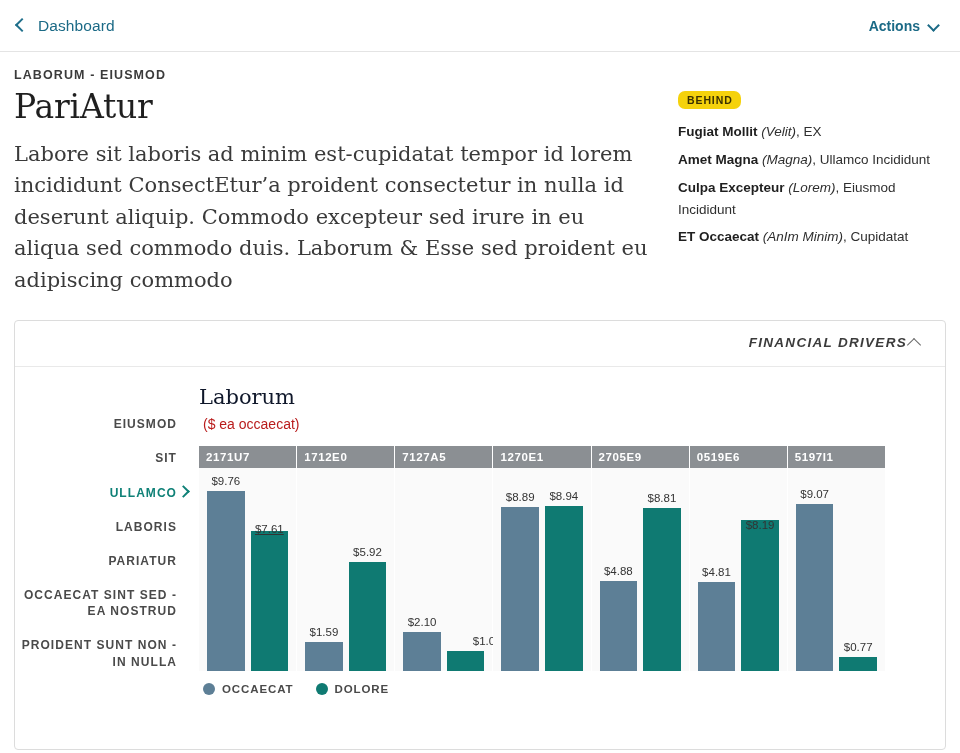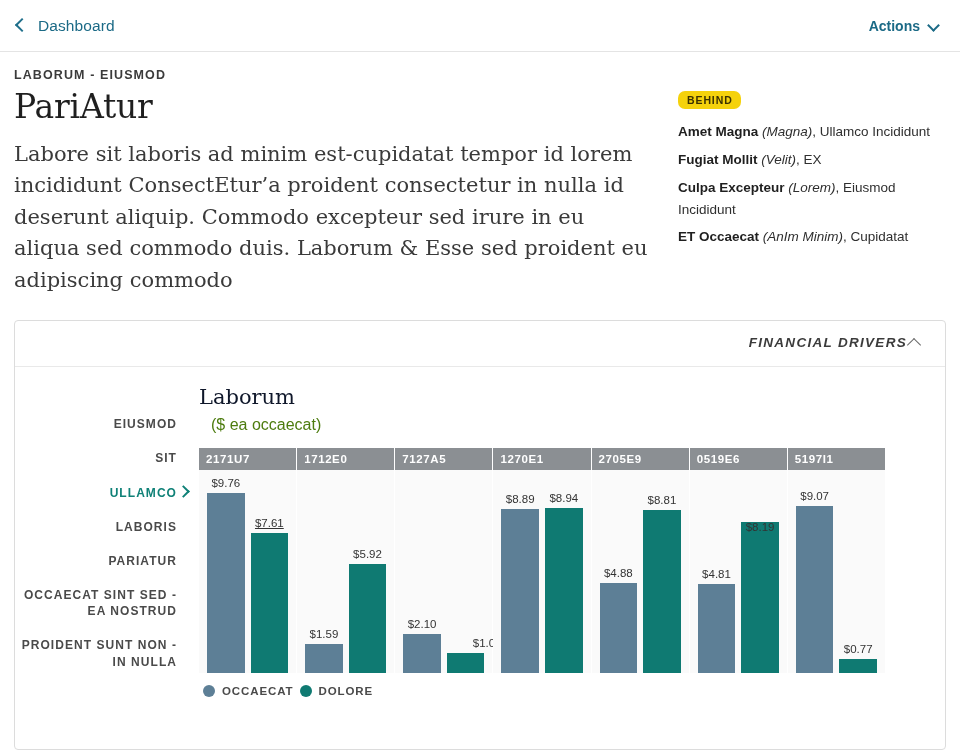--- a/index.html
+++ b/index.html
@@ -222,23 +222,23 @@
     position: relative;
   }
   .chart-title {
     font-family: "DejaVu Serif", serif;
     font-size: 21px;
     color: #0f172a;
     margin: 0 0 7px 0;
     font-weight: 400;
   }
   .chart-sub {
-    font-size: 16px;
-    color: #4d7c0f;
-    margin: 0 0 14px 12px;
+    font-size: 14px;
+    color: #b91c1c;
+    margin: 0 0 14px 4px;
   }
 
   .plot {
     position: relative;
     height: 225px;
     display: flex;
     align-items: stretch;
     border-left: 0;
   }
   .col {
@@ -287,21 +287,21 @@
     left: 50%;
     transform: translateX(-50%);
     font-size: 11.5px;
     color: #333;
     white-space: nowrap;
   }
 
   .legend {
     display: flex;
     align-items: flex-start;
-    gap: 6px;
+    gap: 22px;
     padding: 12px 0 0 4px;
   }
   .legend-item {
     display: flex;
     align-items: center;
     gap: 7px;
     font-size: 11.5px;
     font-weight: 700;
     letter-spacing: .9px;
     color: #4a4a4a;
@@ -329,22 +329,22 @@
 
   <div class="header">
     <div class="header-left">
       <div class="eyebrow">LABORUM - EIUSMOD</div>
       <h1 class="title">PariAtur</h1>
       <p class="desc">Labore sit laboris ad minim est-cupidatat tempor id lorem incididunt ConsectEtur’a proident consectetur in nulla id deserunt aliquip. Commodo excepteur sed irure in eu aliqua sed commodo duis. Laborum &amp; Esse sed proident eu adipiscing commodo</p>
     </div>
     <div class="header-right">
       <span class="badge">BEHIND</span>
       <div id="contact-list">
+          <div class="contact"><span class="nm">Fugiat Mollit</span><span class="it"> (Velit)</span><span>, EX</span></div>
           <div class="contact"><span class="nm">Amet Magna</span><span class="it"> (Magna)</span><span>, Ullamco Incididunt</span></div>
-          <div class="contact"><span class="nm">Fugiat Mollit</span><span class="it"> (Velit)</span><span>, EX</span></div>
           <div class="contact"><span class="nm">Culpa Excepteur</span><span class="it"> (Lorem)</span><span>, Eiusmod Incididunt</span></div>
           <div class="contact"><span class="nm">ET Occaecat</span><span class="it"> (AnIm Minim)</span><span>, Cupidatat</span></div>
         </div>
     </div>
   </div>
 
   <div class="card">
     <div class="card-head">
       <span class="card-title">FINANCIAL DRIVERS</span>
       <span class="chev-up"></span>
@@ -368,21 +368,21 @@
             <div class="col">
               <div class="col-head">2171U7</div>
               <div class="col-body">
                 <div class="bars">
                   <div class="bar a">
                     <div class="fill" style="height: 180px;"></div>
                     <div class="lbl" style="bottom: 184px;">$9.76</div>
                   </div>
                   <div class="bar b">
                     <div class="fill" style="height: 140px;"></div>
-                    <div class="lbl" style="bottom: 144px; text-decoration: underline;">$7.61</div>
+                    <div class="lbl" style="bottom: 136px; text-decoration: underline;">$7.61</div>
                   </div>
                 </div>
               </div>
             </div>
             <div class="col">
               <div class="col-head">1712E0</div>
               <div class="col-body">
                 <div class="bars">
                   <div class="bar a">
                     <div class="fill" style="height: 29px;"></div>

